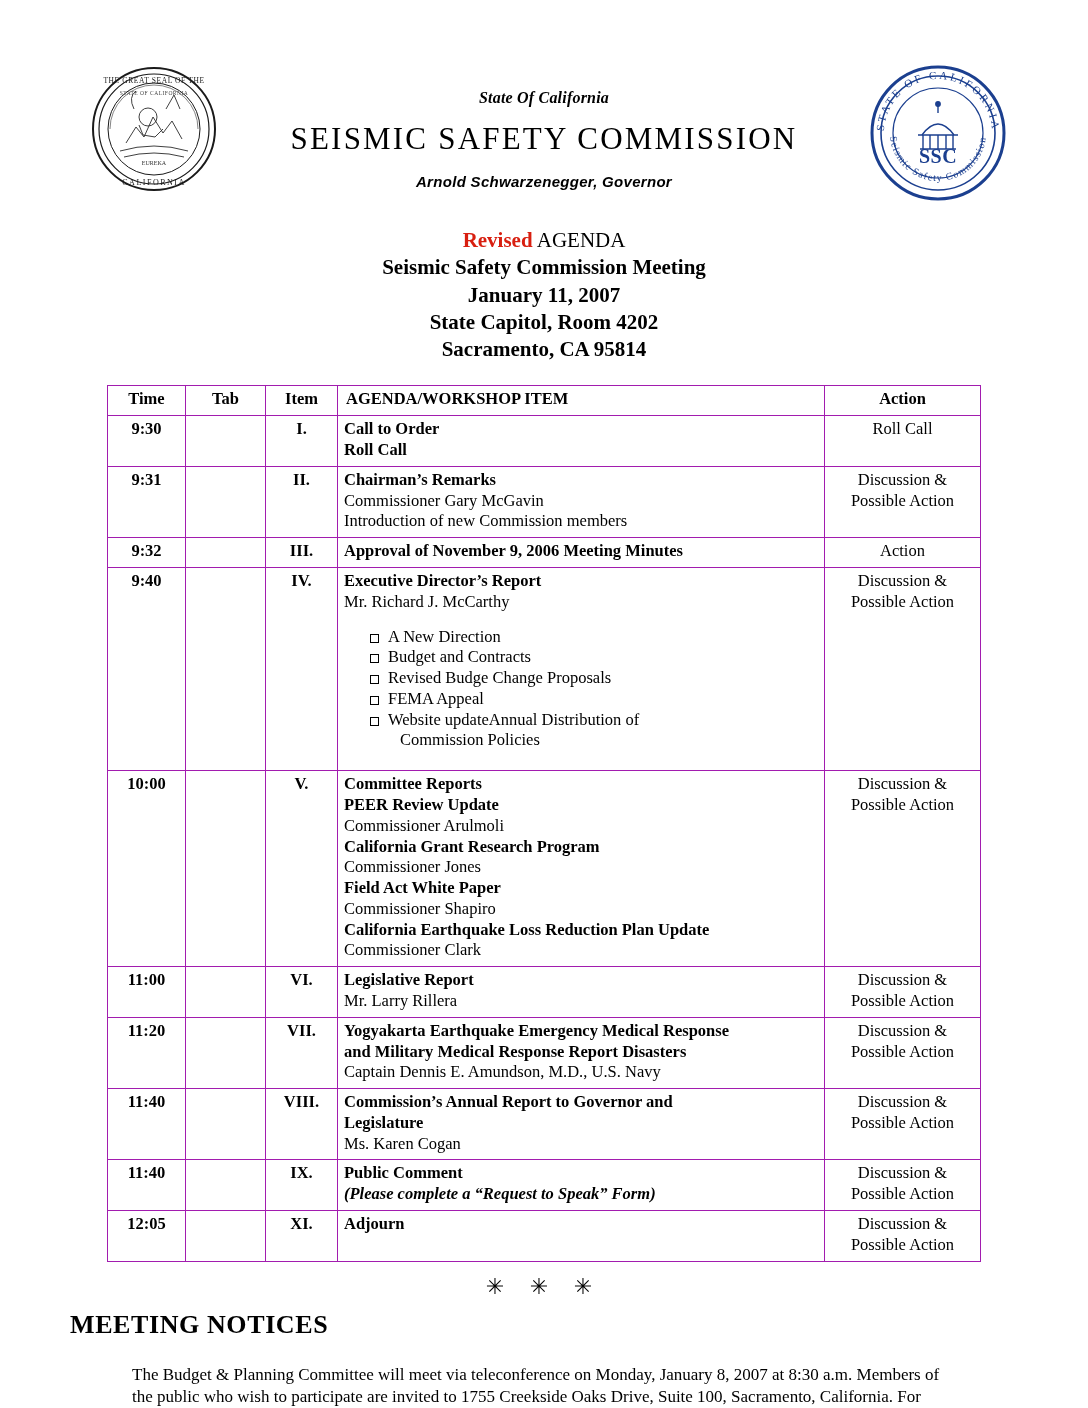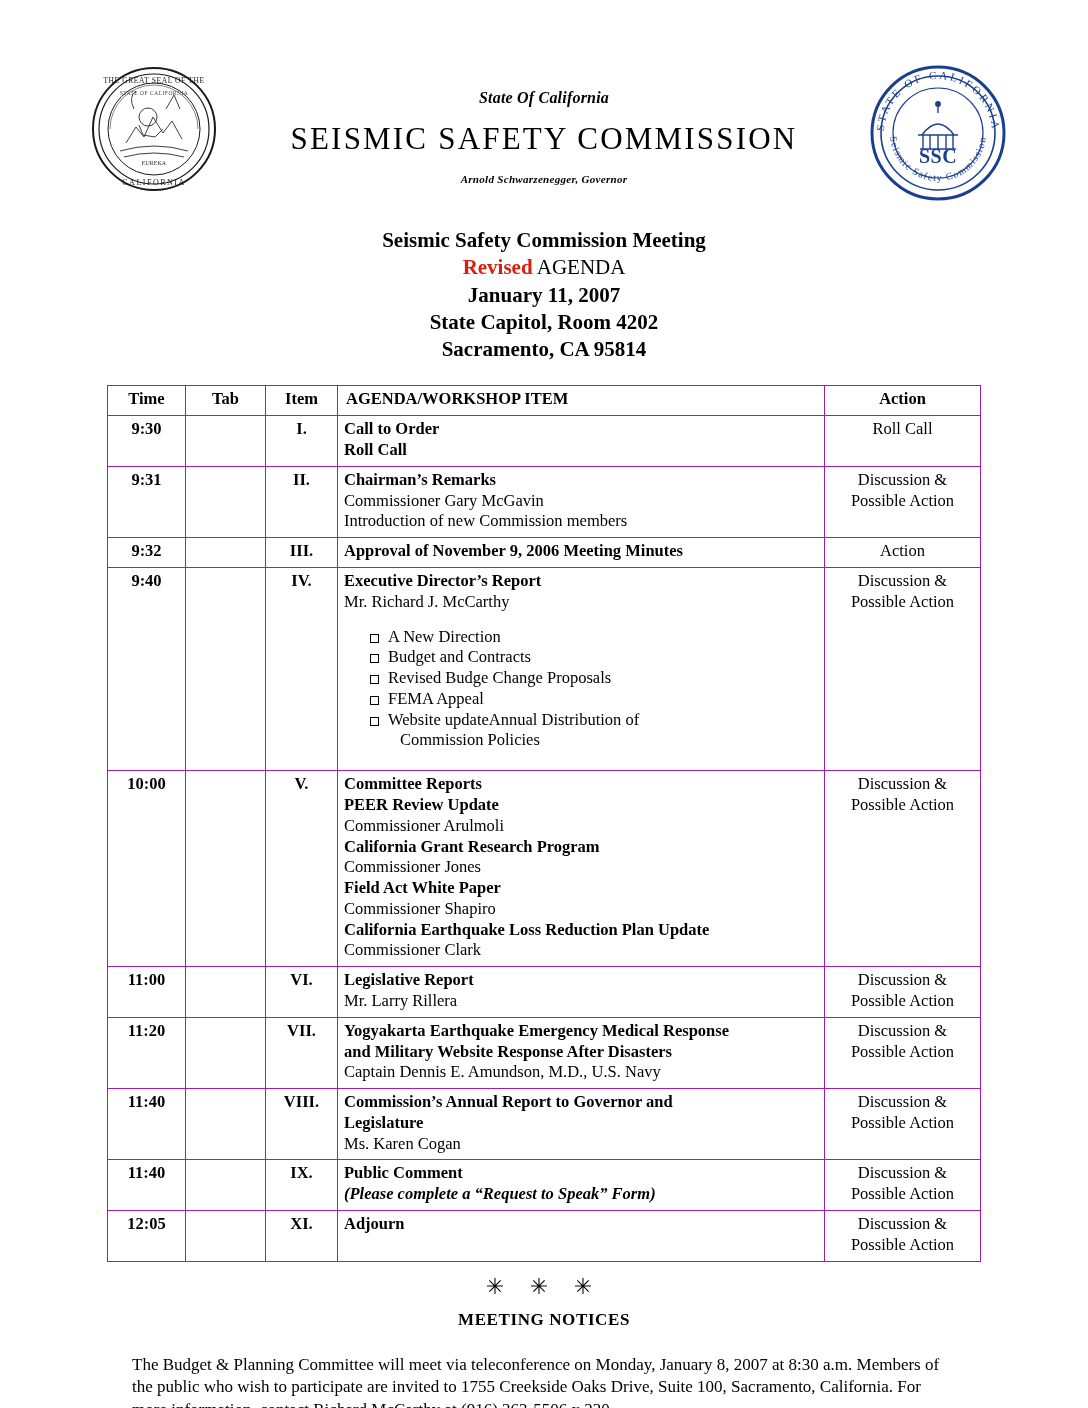--- a/index.html
+++ b/index.html
@@ -53,24 +53,24 @@
     letter-spacing: 0.2px;
   }
   .commission-title {
     font-family: "Liberation Serif", serif;
     font-size: 31px;
     letter-spacing: 2.2px;
     margin-top: 14px;
     white-space: nowrap;
   }
   .governor {
-    font-family: Liberation Serif, serif;
+    font-family: Liberation Sans, sans-serif;
     font-style: italic;
     font-weight: bold;
-    font-size: 11px;
+    font-size: 15px;
     margin-top: 16px;
     letter-spacing: 0.3px;
   }
 
   
   .title-block {
     text-align: center;
     margin-top: 12px;
     line-height: 1.30;
   }
@@ -163,23 +163,22 @@
   }
 
   
   .stars {
     text-align: center;
     margin-top: 12px;
     font-size: 22px;
     letter-spacing: 10px;
   }
   .notices-head {
-    text-align: center;
-    font-weight: bold;
-    font-size: 17px;
+    font-weight: bold;
+    font-size: 26px;
     margin-top: 10px;
     letter-spacing: 0.6px;
   }
   .notice-body {
     margin: 24px 60px 0 62px;
     font-size: 17px;
     line-height: 1.34;
     text-align: left;
   }
 </style>
@@ -238,22 +237,22 @@
     </div>
 
     <div class="header-center">
       <div class="state-of">State Of California</div>
       <div class="commission-title">SEISMIC SAFETY COMMISSION</div>
       <div class="governor">Arnold Schwarzenegger, Governor</div>
     </div>
   </div>
 
   <div class="title-block">
+    <div class="line agenda-line"><span class="revised">Revised</span> <span class="agenda-word">AGENDA</span></div>
     <div class="line">Seismic Safety Commission Meeting</div>
-    <div class="line agenda-line"><span class="revised">Revised</span> <span class="agenda-word">AGENDA</span></div>
     <div class="line">January 11, 2007</div>
     <div class="line">State Capitol, Room 4202</div>
     <div class="line">Sacramento, CA   95814</div>
   </div>
 
   <table class="agenda">
     <colgroup>
       <col class="c-time">
         <col class="c-tab">
         <col class="c-item">
@@ -359,21 +358,21 @@
             <div>Discussion &amp;</div>
             <div>Possible Action</div>
           </td>
         </tr>
         <tr>
           <td class="time">11:20</td>
           <td class="tab">&nbsp;</td>
           <td class="item">VII.</td>
           <td class="desc">
             <div class="b">Yogyakarta Earthquake Emergency Medical Response</div>
-            <div class="b">and Military Website Response After Disasters</div>
+            <div class="b">and Military Medical Response Report Disasters</div>
             <div class="n">Captain Dennis E. Amundson, M.D., U.S. Navy</div>
           </td>
           <td class="action">
             <div>Discussion &amp;</div>
             <div>Possible Action</div>
           </td>
         </tr>
         <tr>
           <td class="time">11:40</td>
           <td class="tab">&nbsp;</td>

